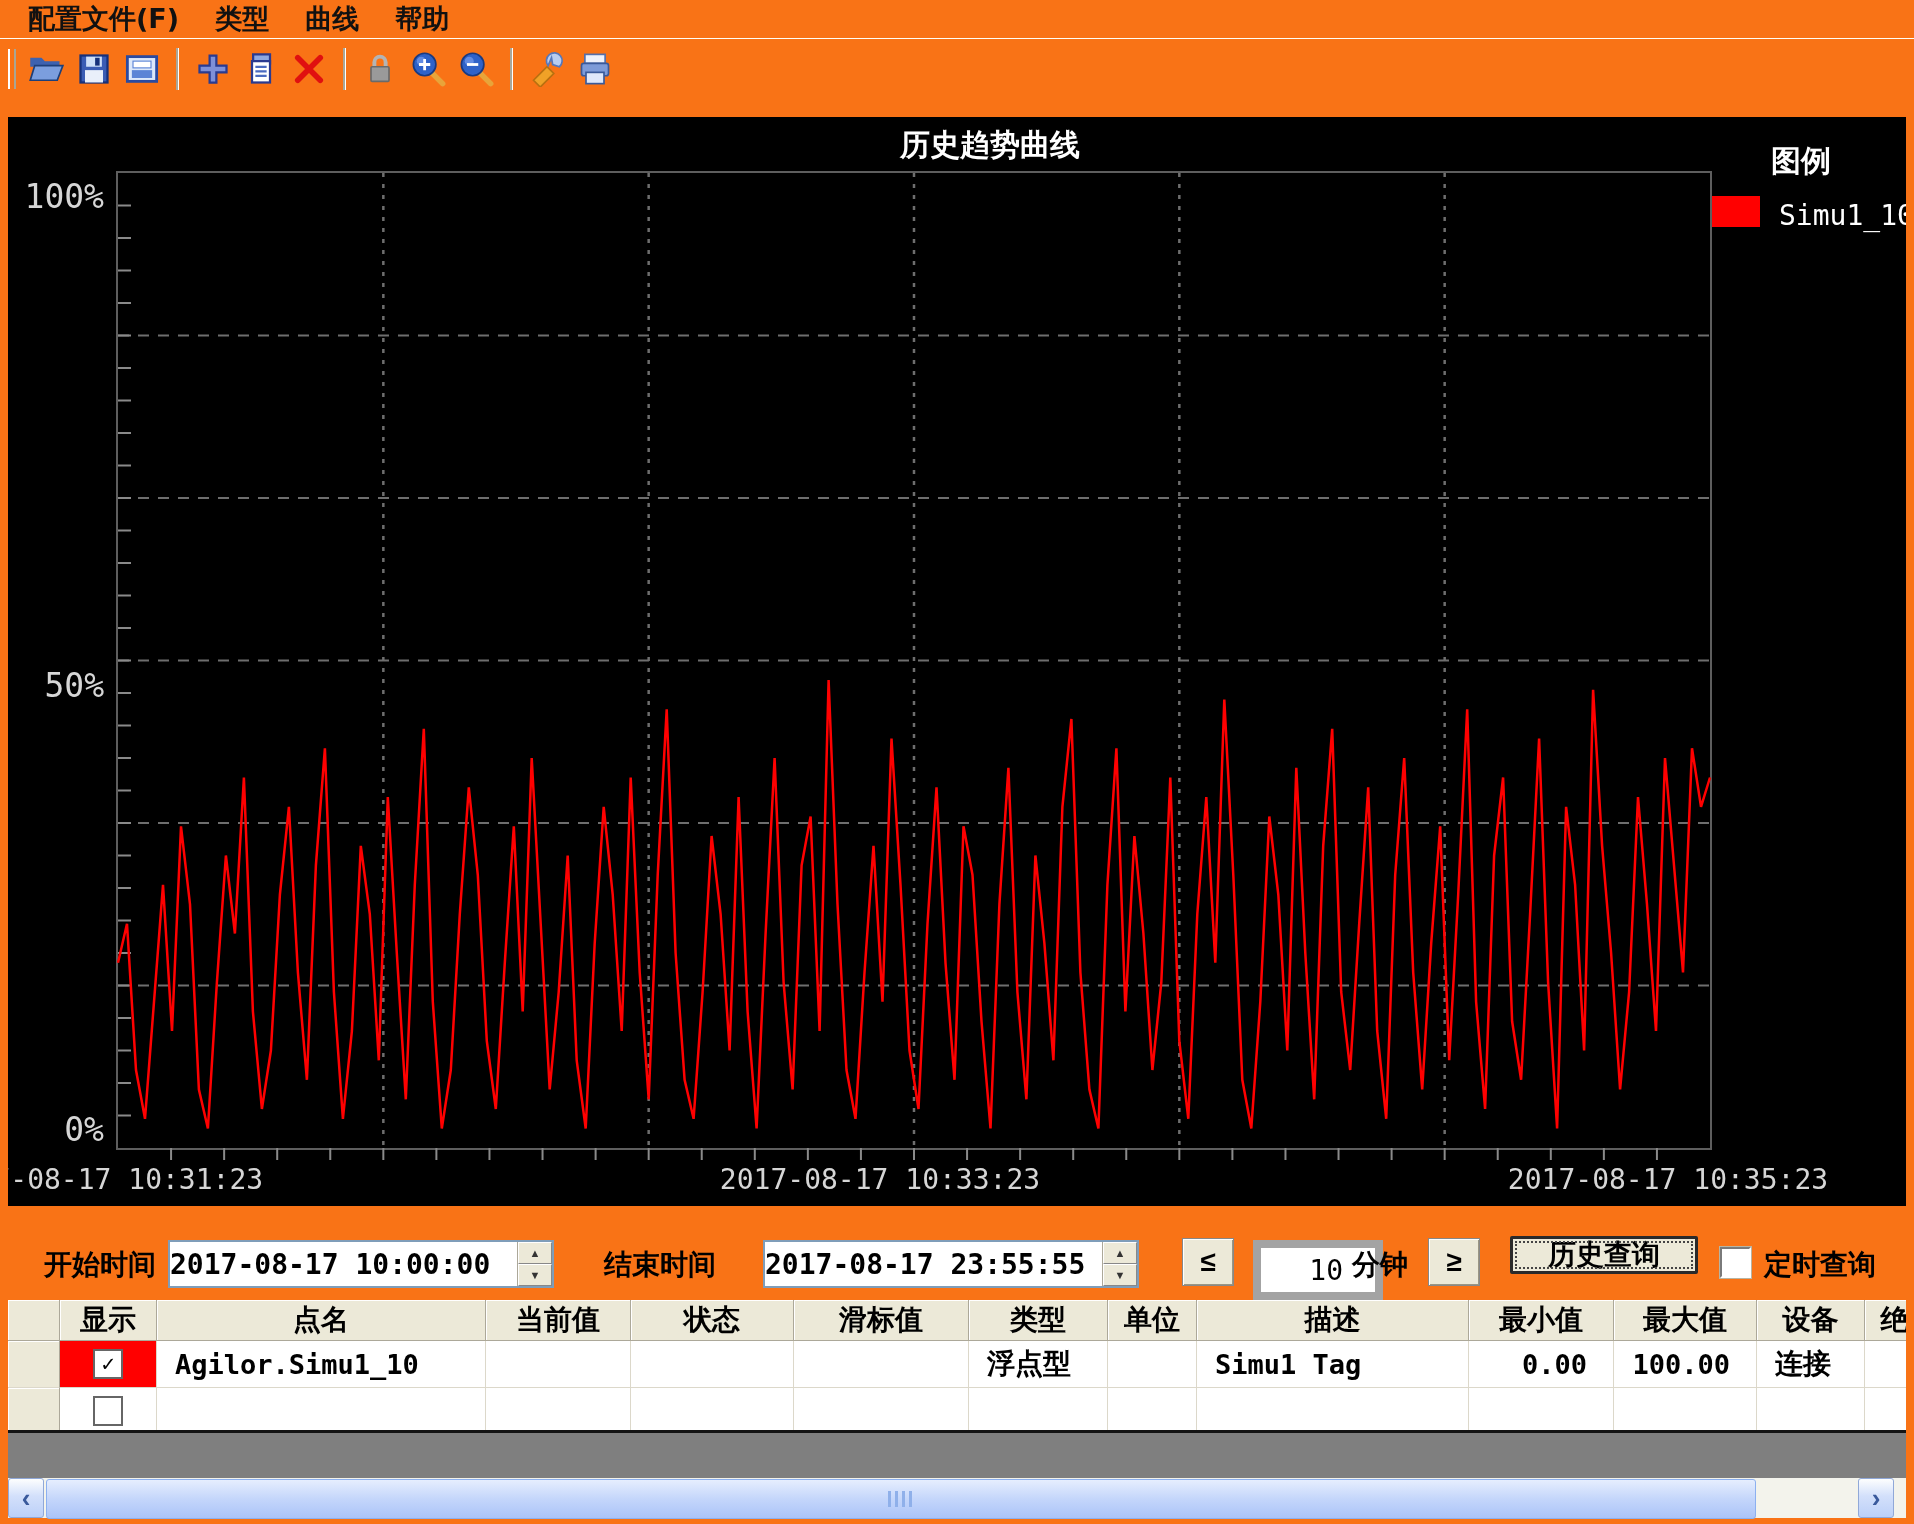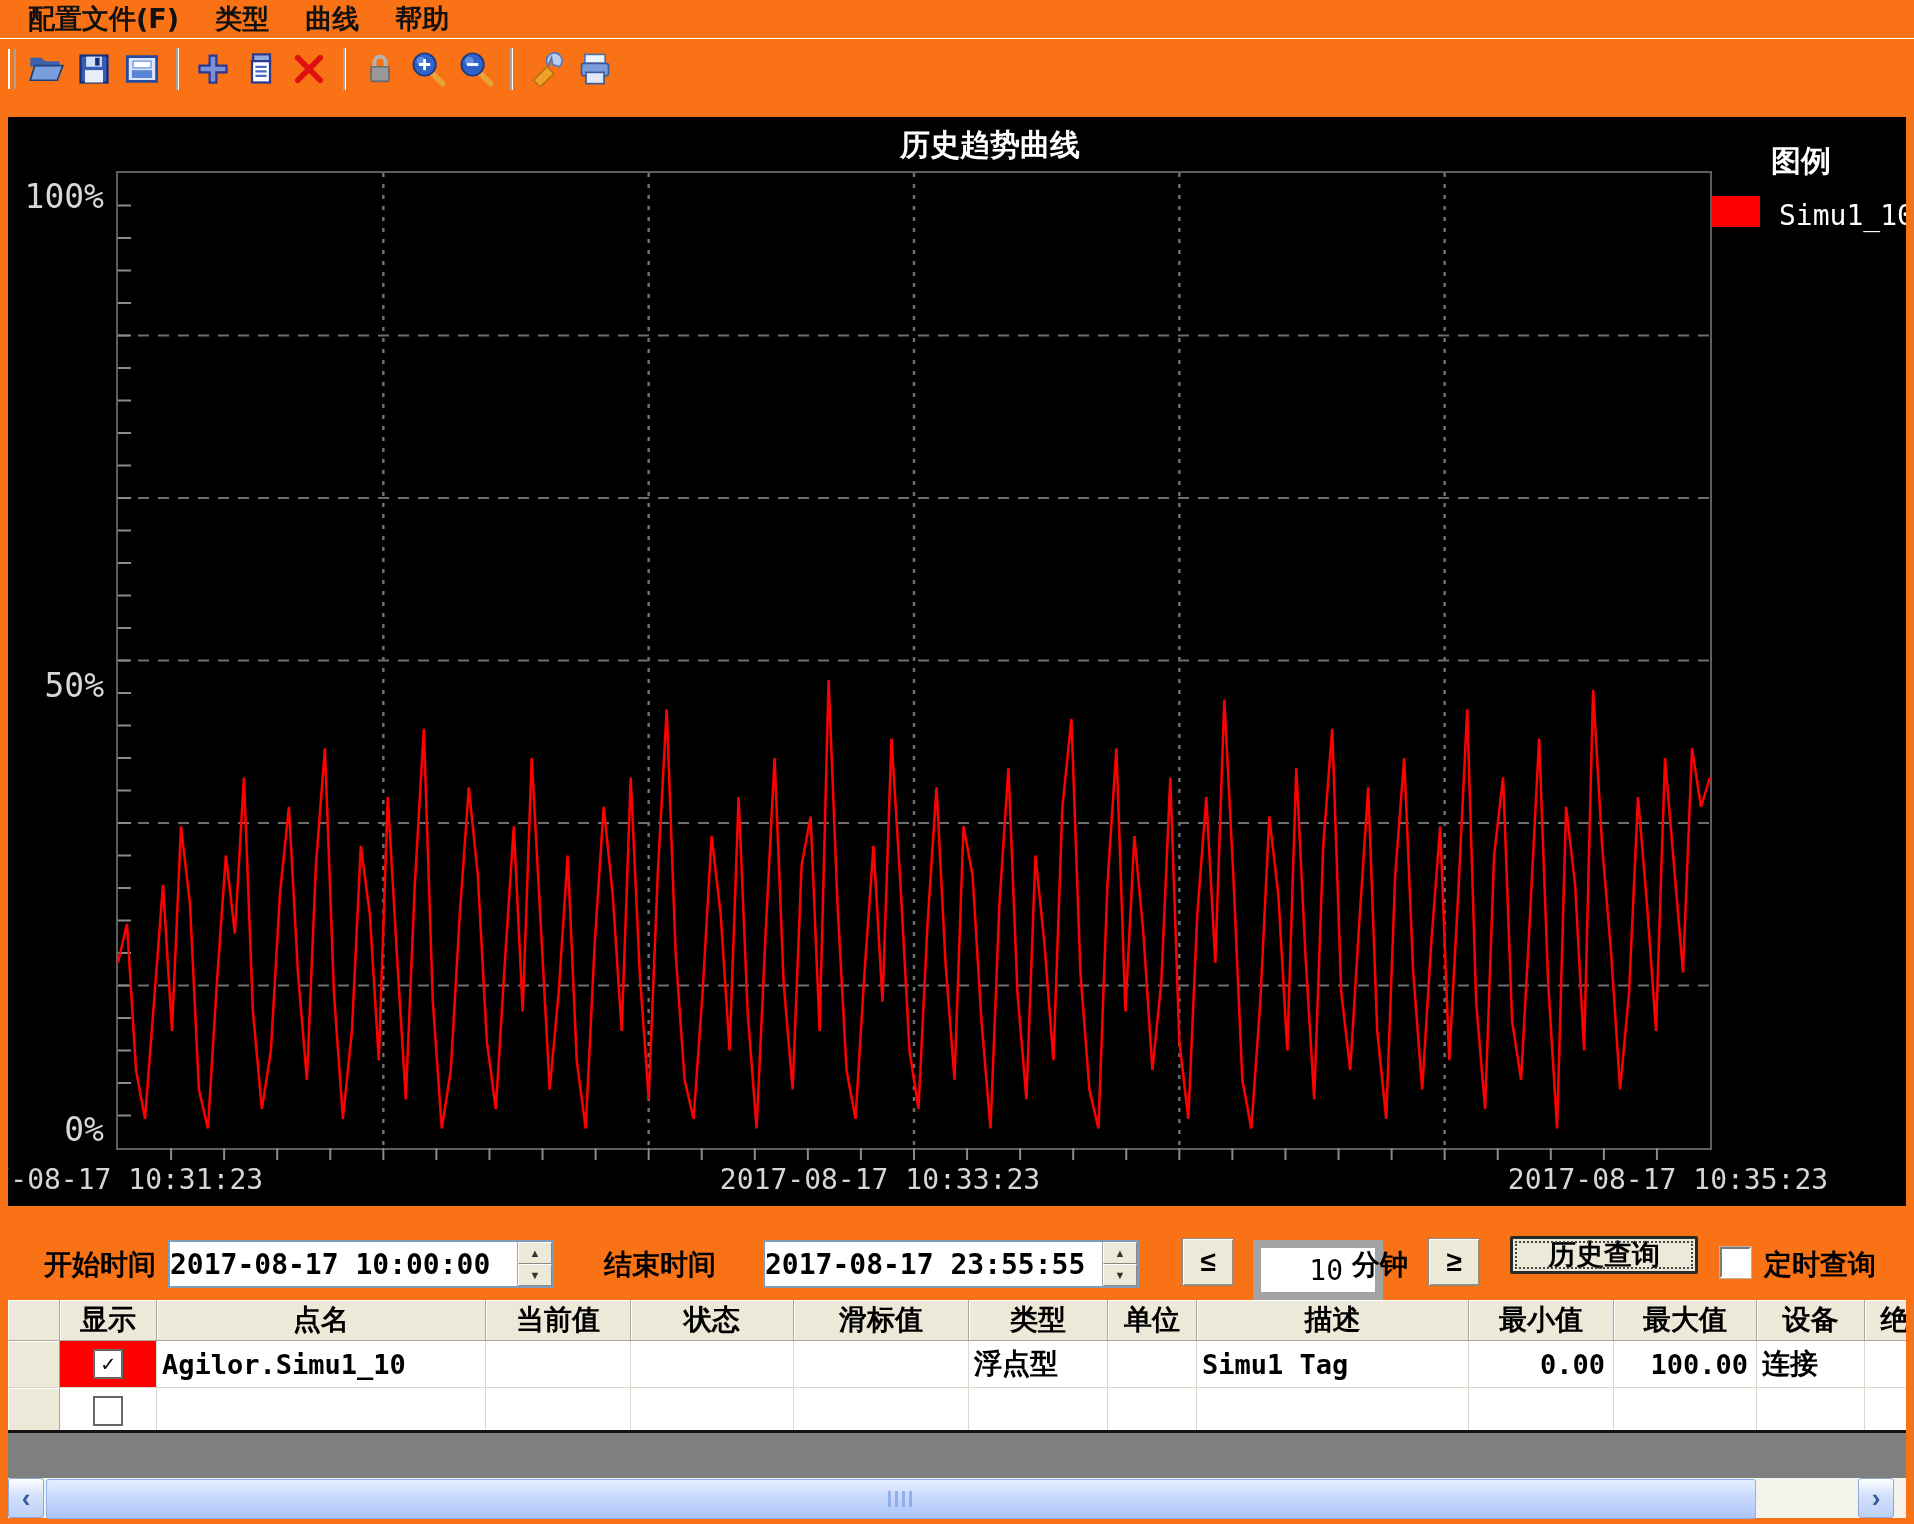--- a/index.html
+++ b/index.html
@@ -57,22 +57,22 @@
   .grow{display:grid;grid-template-columns:52px 97px 329px 145px 163px 175px 139px 89px 272px 145px 143px 108px 60px;}
   .hcell{height:40px;background:#ece9d8;border-right:1px solid #aca899;border-bottom:1px solid #aca899;
          box-shadow:inset 1px 1px 0 #fff;display:flex;align-items:center;justify-content:center;
          font-size:28px;font-weight:600;color:#000;white-space:nowrap;overflow:hidden;}
   .bcell{height:46px;background:#fff;border-right:1px solid #dcd8ca;border-bottom:1px solid #dcd8ca;
          display:flex;align-items:center;font-size:27px;color:#000;white-space:nowrap;overflow:hidden;
          font-family:"DejaVu Sans Mono","Liberation Mono",monospace;font-weight:600;}
   .bcell.cjk{font-family:"DejaVu Sans","Liberation Sans",sans-serif;font-size:28px;}
   .gutter{background:#ece9d8;border-right:1px solid #aca899;box-shadow:inset 1px 1px 0 #fff;}
   .cell-center{justify-content:center;}
-  .cell-right{justify-content:flex-end;padding-right:8px;}
-  .cell-left{padding-left:5px;}
+  .cell-right{justify-content:flex-end;padding-right:26px;}
+  .cell-left{padding-left:18px;}
   .show-cell-checked{background:#ff0000;}
   .grid-checkbox{width:26px;height:26px;background:#fff;border:2px solid #666;display:flex;align-items:center;
                  justify-content:center;font-size:22px;font-weight:700;color:#000;line-height:1;}
   
   .grayband{position:absolute;left:8px;top:1430px;width:1898px;height:47px;background:#7f7f7f;border-top:3px solid #141414;}
   .hscroll{position:absolute;left:8px;top:1478px;width:1898px;height:40px;background:#f3f3ec;}
   .sb-arrow{position:absolute;top:0;width:36px;height:40px;border:1px solid #90a8d8;border-radius:3px;
             background:linear-gradient(180deg,#fdfefe,#d3e0fb 45%,#bcd0f8);color:#3a5a9c;
             font-size:26px;font-weight:700;display:flex;align-items:center;justify-content:center;line-height:1;}
   .sb-thumb{position:absolute;top:1px;height:38px;border:1px solid #8cb0f0;border-radius:3px;

